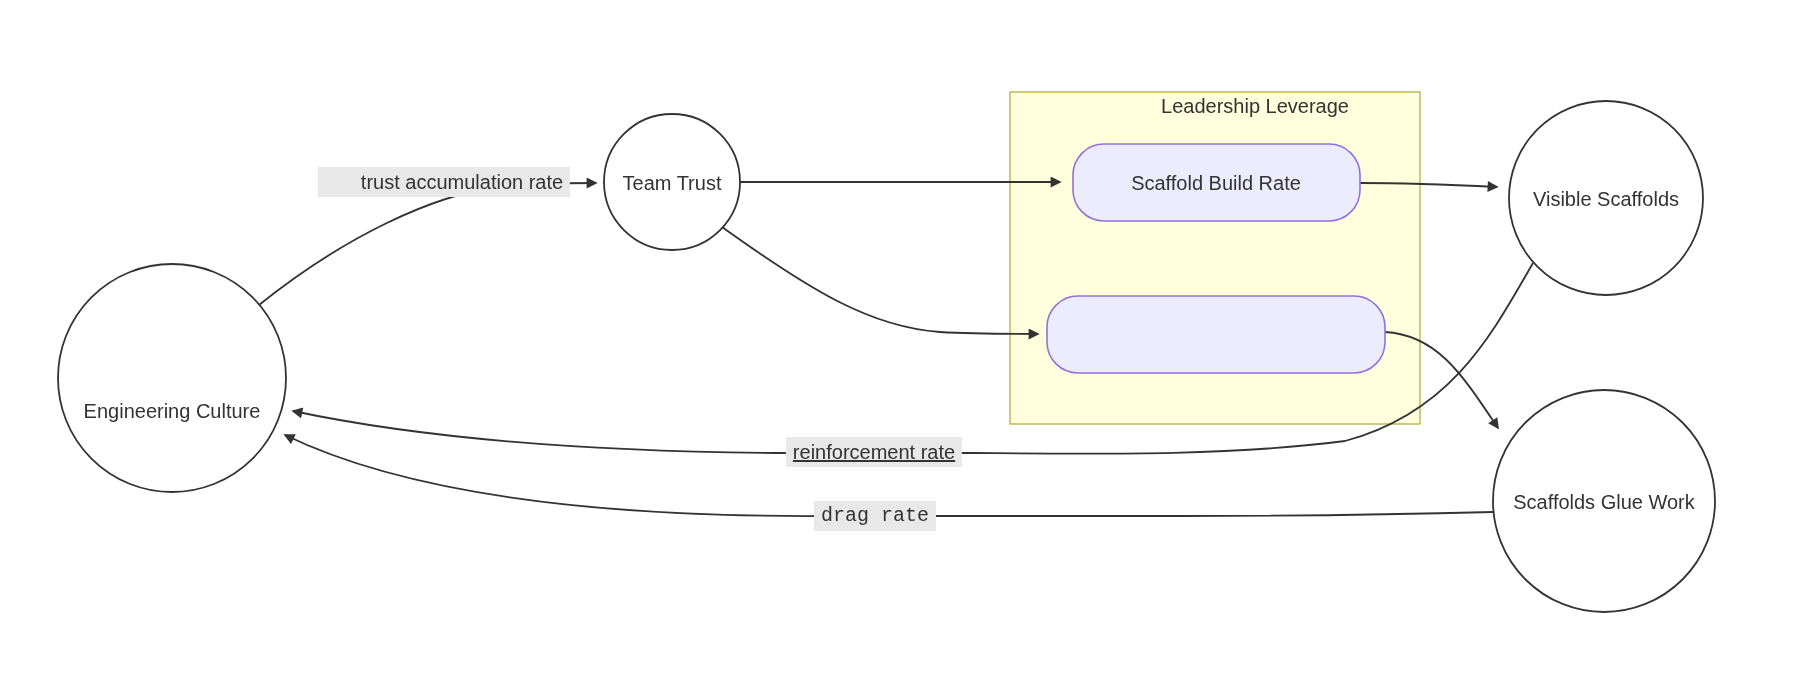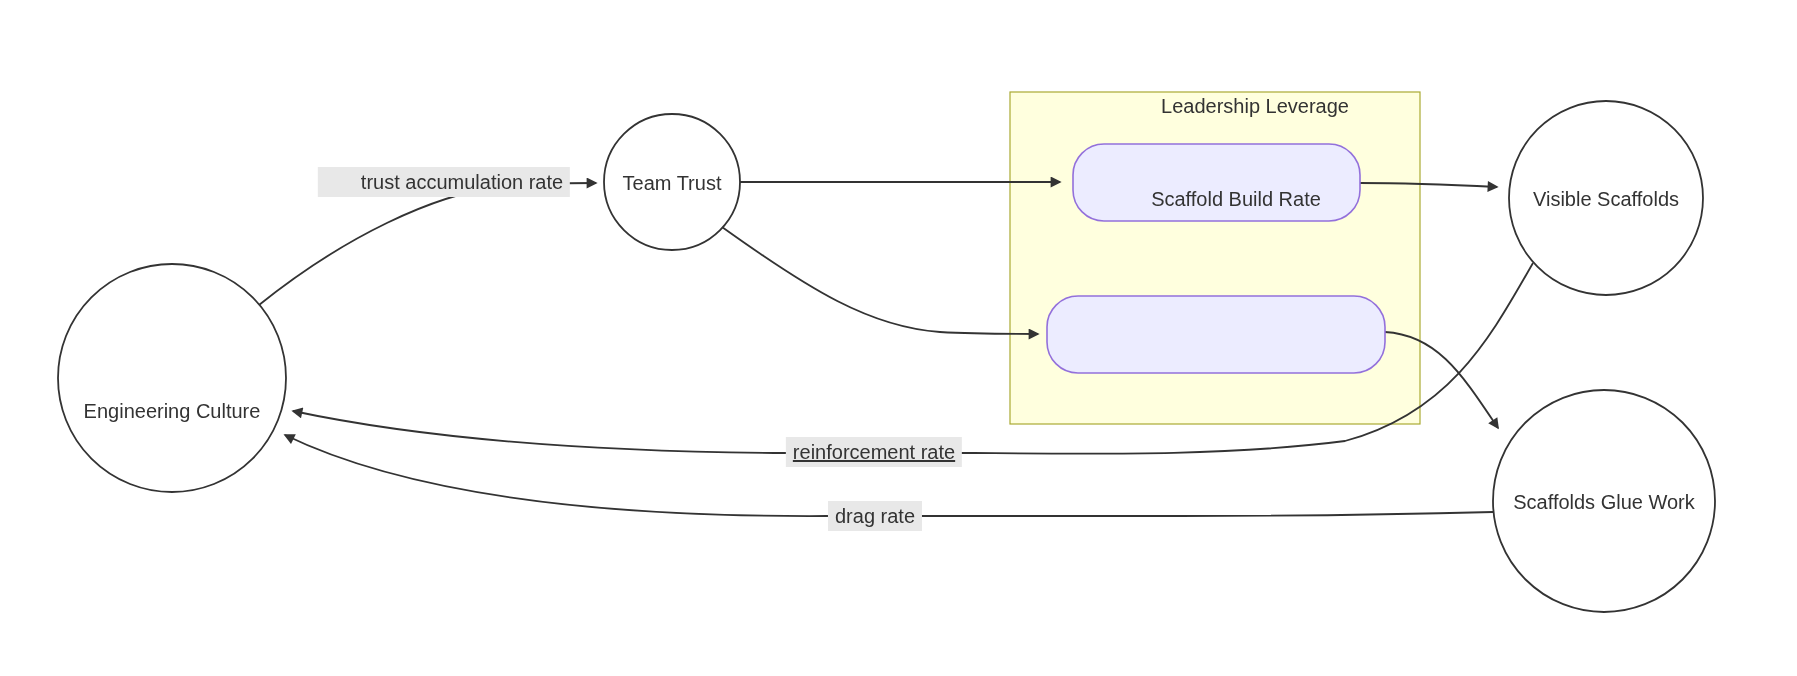--- a/index.html
+++ b/index.html
@@ -85,21 +85,21 @@
     <circle class="circleNode" cx="1604" cy="501" r="111"></circle>
 
     <rect class="roundNode" x="1073" y="144" width="287" height="77" rx="31"></rect>
     <rect class="roundNode" x="1047" y="296" width="338" height="77" rx="31"></rect>
   </svg>
 
   <div class="lbl cluster-title" style="left:1215px; top:106px;margin-left:40px;">Leadership Leverage</div>
 
   <div class="lbl" style="left:172px; top:379px;margin-top:32px;">Engineering Culture</div>
   <div class="lbl" style="left:672px; top:183px;">Team Trust</div>
-  <div class="lbl" style="left:1216px; top:199px;margin-left:20px;">Scaffold Build Rate</div>
+  <div class="lbl" style="left:1216px; top:183px;">Scaffold Build Rate</div>
   <div class="lbl" style="left:1606px; top:199px;">Visible Scaffolds</div>
   <div class="lbl" style="left:1604px; top:502px;">Scaffolds Glue Work</div>
 
   <div class="lbl edge-lbl" style="left:444px; top:182px;padding-left:43px;">trust accumulation rate</div>
   <div class="lbl edge-lbl" style="left:874px; top:452px;text-decoration:underline;">reinforcement rate</div>
-  <div class="lbl edge-lbl" style="left:875px; top:516px;">drag rate</div>
+  <div class="lbl edge-lbl" style="left:875px; top:516px;font-family:Liberation Mono, monospace;">drag rate</div>
 
 </div>
 
 </body></html>

